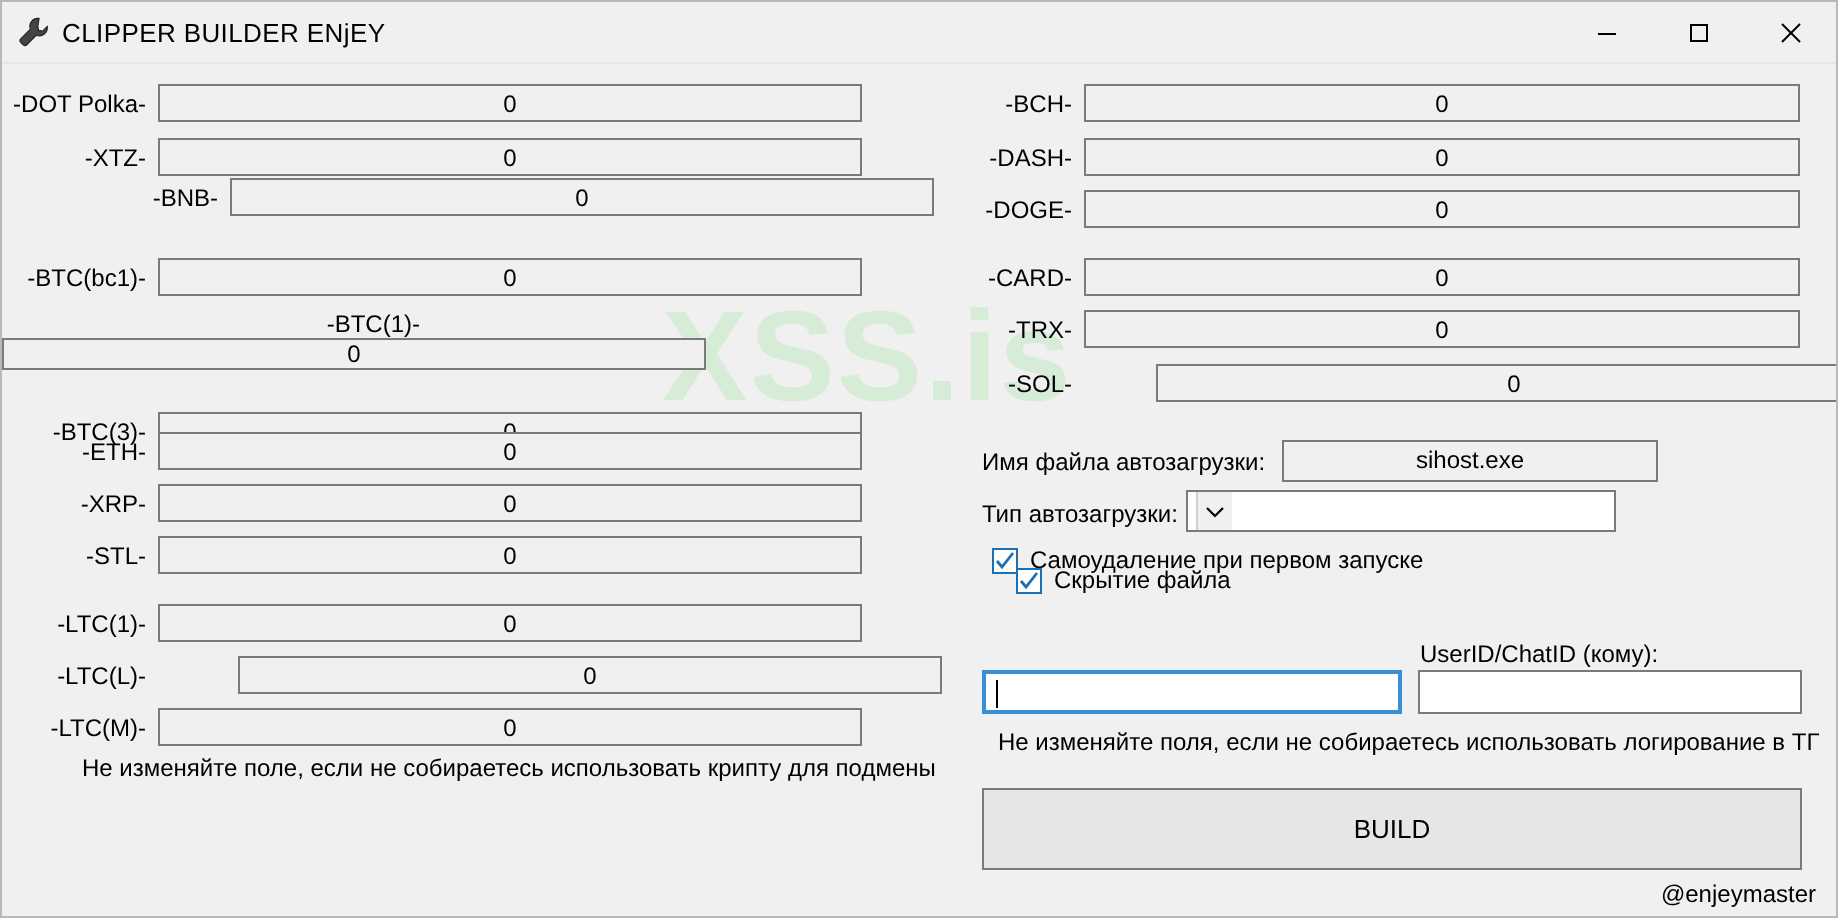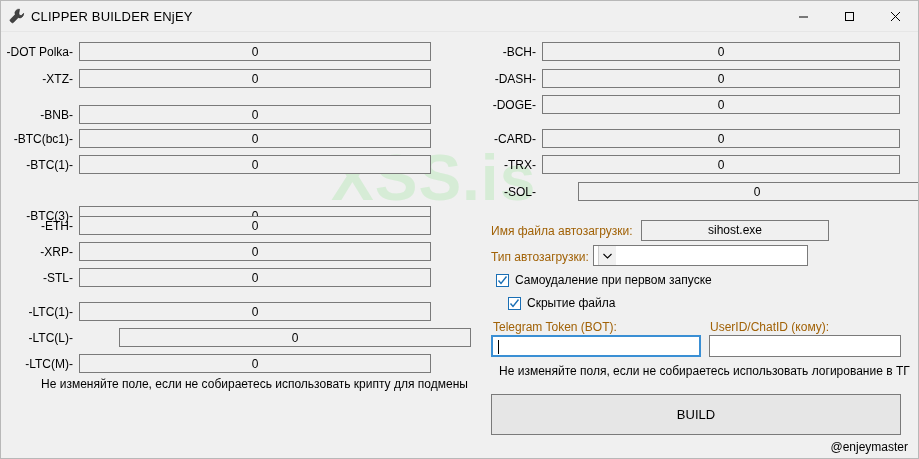--- a/index.html
+++ b/index.html
@@ -116,21 +116,21 @@
     position: absolute;
     font-size: 12px;
     color: #000;
     white-space: nowrap;
   }
 
   
   .field-label {
     position: absolute;
     font-size: 12px;
-    color: #a16207;
+    color: #000000;
     white-space: nowrap;
   }
   .ro-input {
     position: absolute;
     height: 21px;
     background: #f0f0f0;
     border: 1px solid #7a7a7a;
     box-sizing: border-box;
     font-size: 12px;
     text-align: center;
@@ -262,29 +262,29 @@
   <div class="watermark">XSS.is</div>
 
   <div class="crypto-row" style="left:0px; top:41px;">
     <span class="crypto-label">-DOT Polka-</span>
     <input class="crypto-input" value="0" style="">
   </div>
   <div class="crypto-row" style="left:0px; top:68px;">
     <span class="crypto-label">-XTZ-</span>
     <input class="crypto-input" value="0" style="">
   </div>
-  <div class="crypto-row" style="left:0px; top:104px;">
+  <div class="crypto-row" style="left:0px; top:88px;padding-left:36px;">
     <span class="crypto-label">-BNB-</span>
     <input class="crypto-input" value="0" style="">
   </div>
   <div class="crypto-row" style="left:0px; top:128px;">
     <span class="crypto-label">-BTC(bc1)-</span>
     <input class="crypto-input" value="0" style="">
   </div>
-  <div class="crypto-row" style="left:0px; top:154px;">
+  <div class="crypto-row" style="left:0px; top:154px;flex-direction:column;">
     <span class="crypto-label">-BTC(1)-</span>
     <input class="crypto-input" value="0" style="">
   </div>
   <div class="crypto-row" style="left:0px; top:181px;margin-top:24px;">
     <span class="crypto-label">-BTC(3)-</span>
     <input class="crypto-input" value="0" style="">
   </div>
   <div class="crypto-row" style="left:0px; top:215px;">
     <span class="crypto-label">-ETH-</span>
     <input class="crypto-input" value="0" style="">
@@ -350,30 +350,29 @@
   </div>
 
   <div class="check-row" style="left:495px; top:272px;">
     <span class="checkbox">
       <svg width="11" height="11" viewBox="0 0 11 11">
           <path d="M1.5 5.5 L4 8.5 L9.5 1.5" fill="none" stroke="#1a6fb5" stroke-width="1.4"></path>
         </svg>
     </span>
     <span>Самоудаление при первом запуске</span>
   </div>
-  <div class="check-row" style="left:495px; top:295px;padding-left:12px;">
+  <div class="check-row" style="left:495px; top:282px;padding-left:12px;">
     <span class="checkbox">
       <svg width="11" height="11" viewBox="0 0 11 11">
           <path d="M1.5 5.5 L4 8.5 L9.5 1.5" fill="none" stroke="#1a6fb5" stroke-width="1.4"></path>
         </svg>
     </span>
     <span>Скрытие файла</span>
   </div>
 
-  <div class="field-label" style="left:492px; top:319px;">Telegram Token (BOT):</div>
   <div class="field-label" style="left:709px; top:319px;">UserID/ChatID (кому):</div>
 
   <div class="text-input focused" style="left:490px; top:334px; width:210px;">
     <span class="caret"></span>
   </div>
   <div class="text-input plain" style="left:708px; top:334px; width:192px;"></div>
 
   <div class="hint" style="left:498px; top:363px;">Не изменяйте поля, если не собираетесь использовать логирование в ТГ</div>
 
   <div class="build-btn">BUILD</div>

